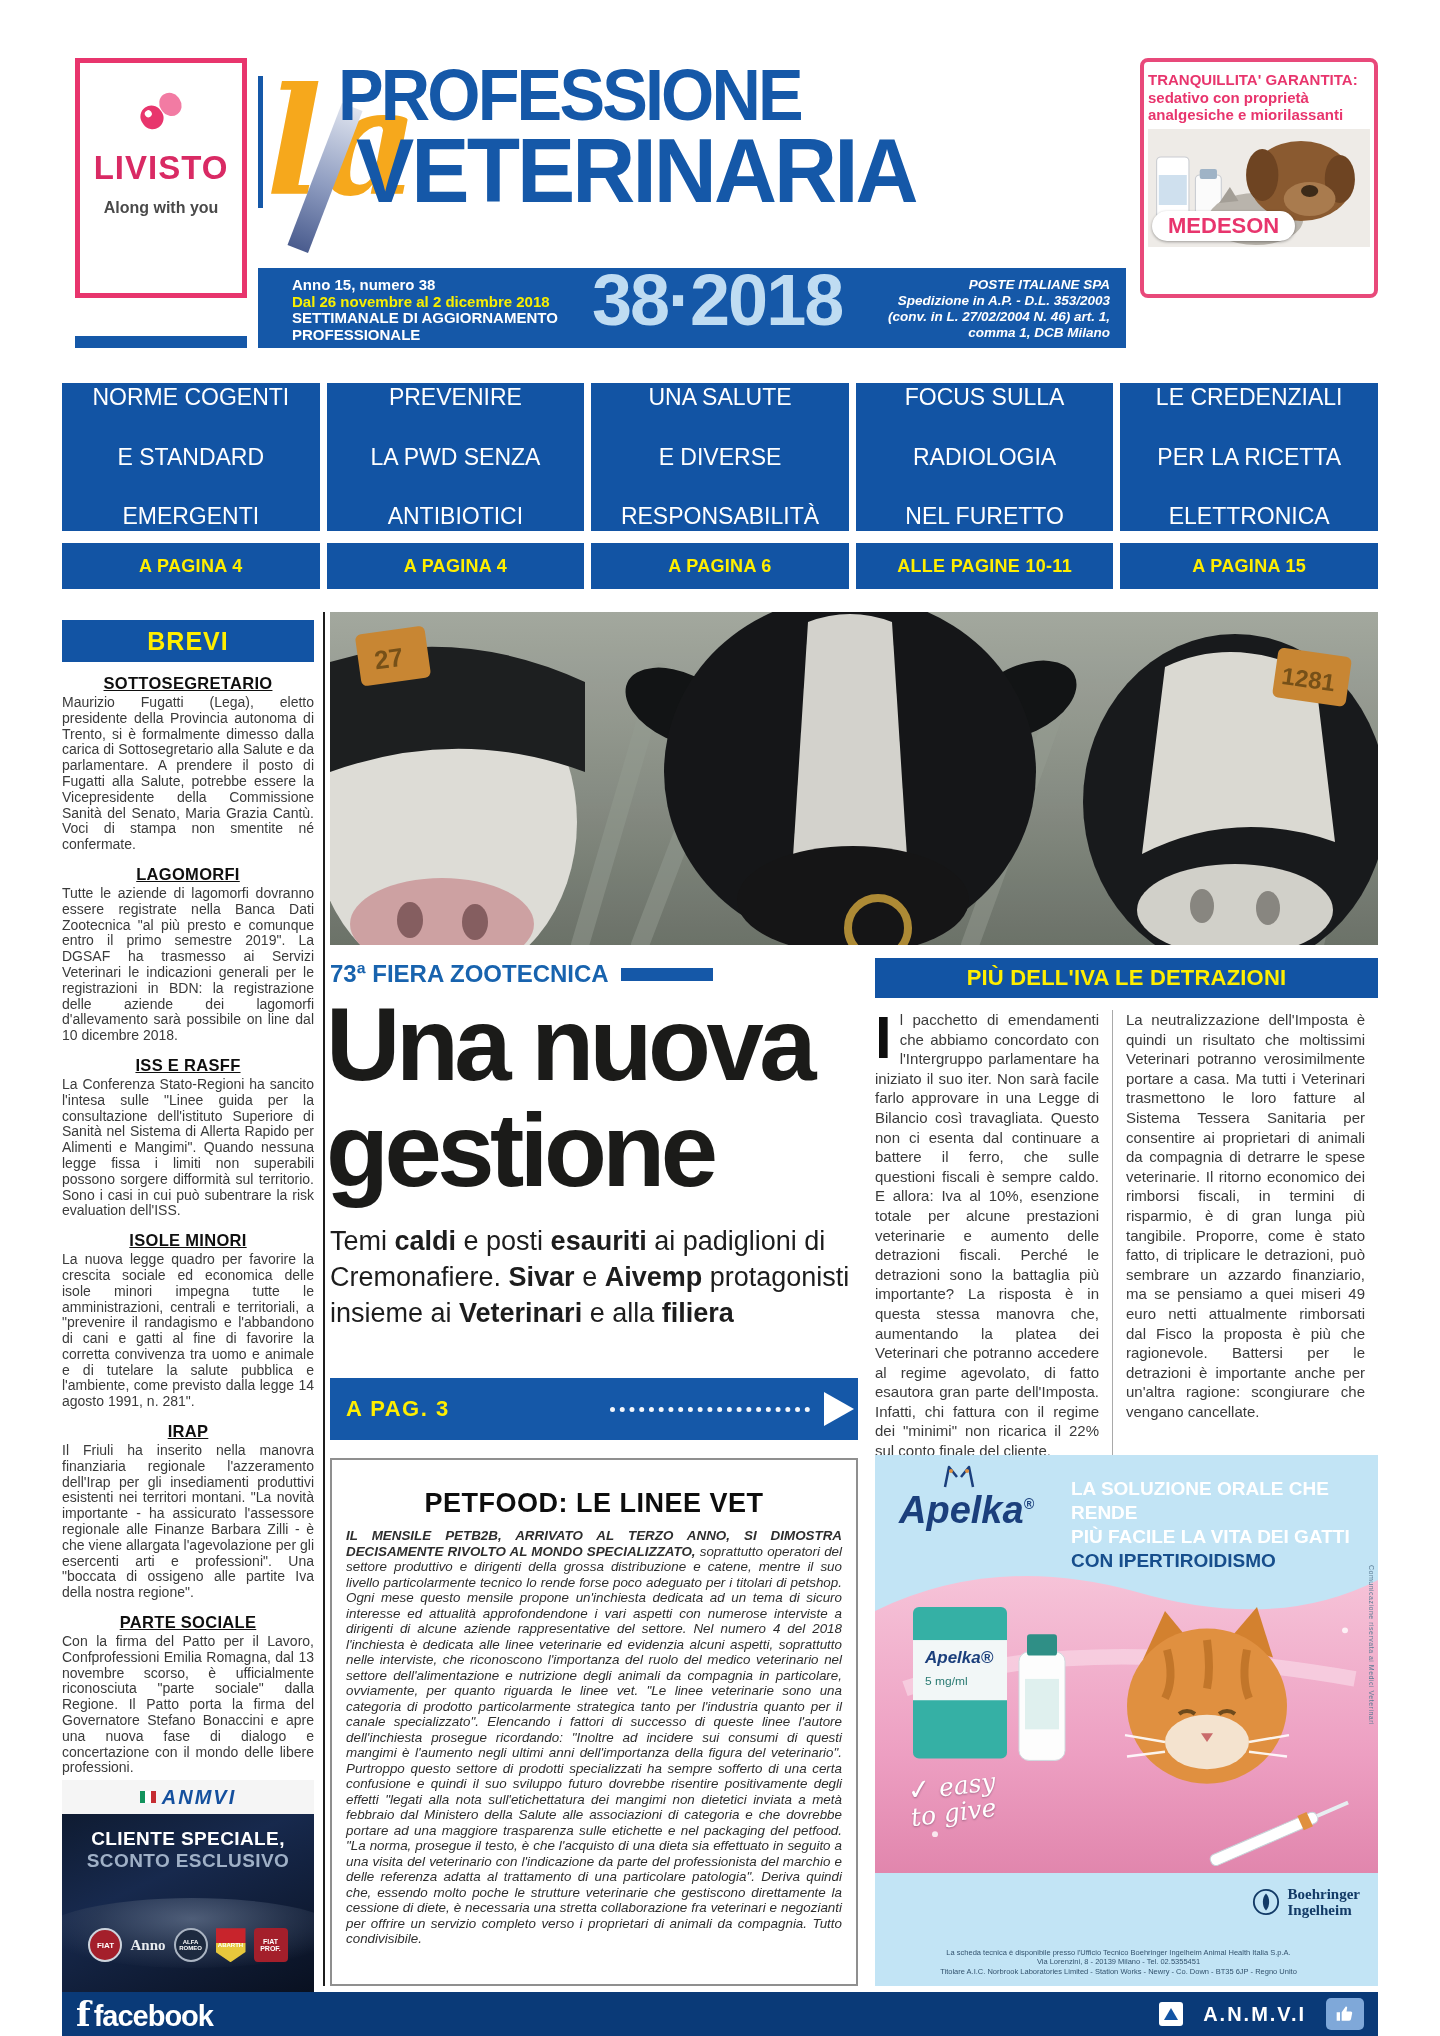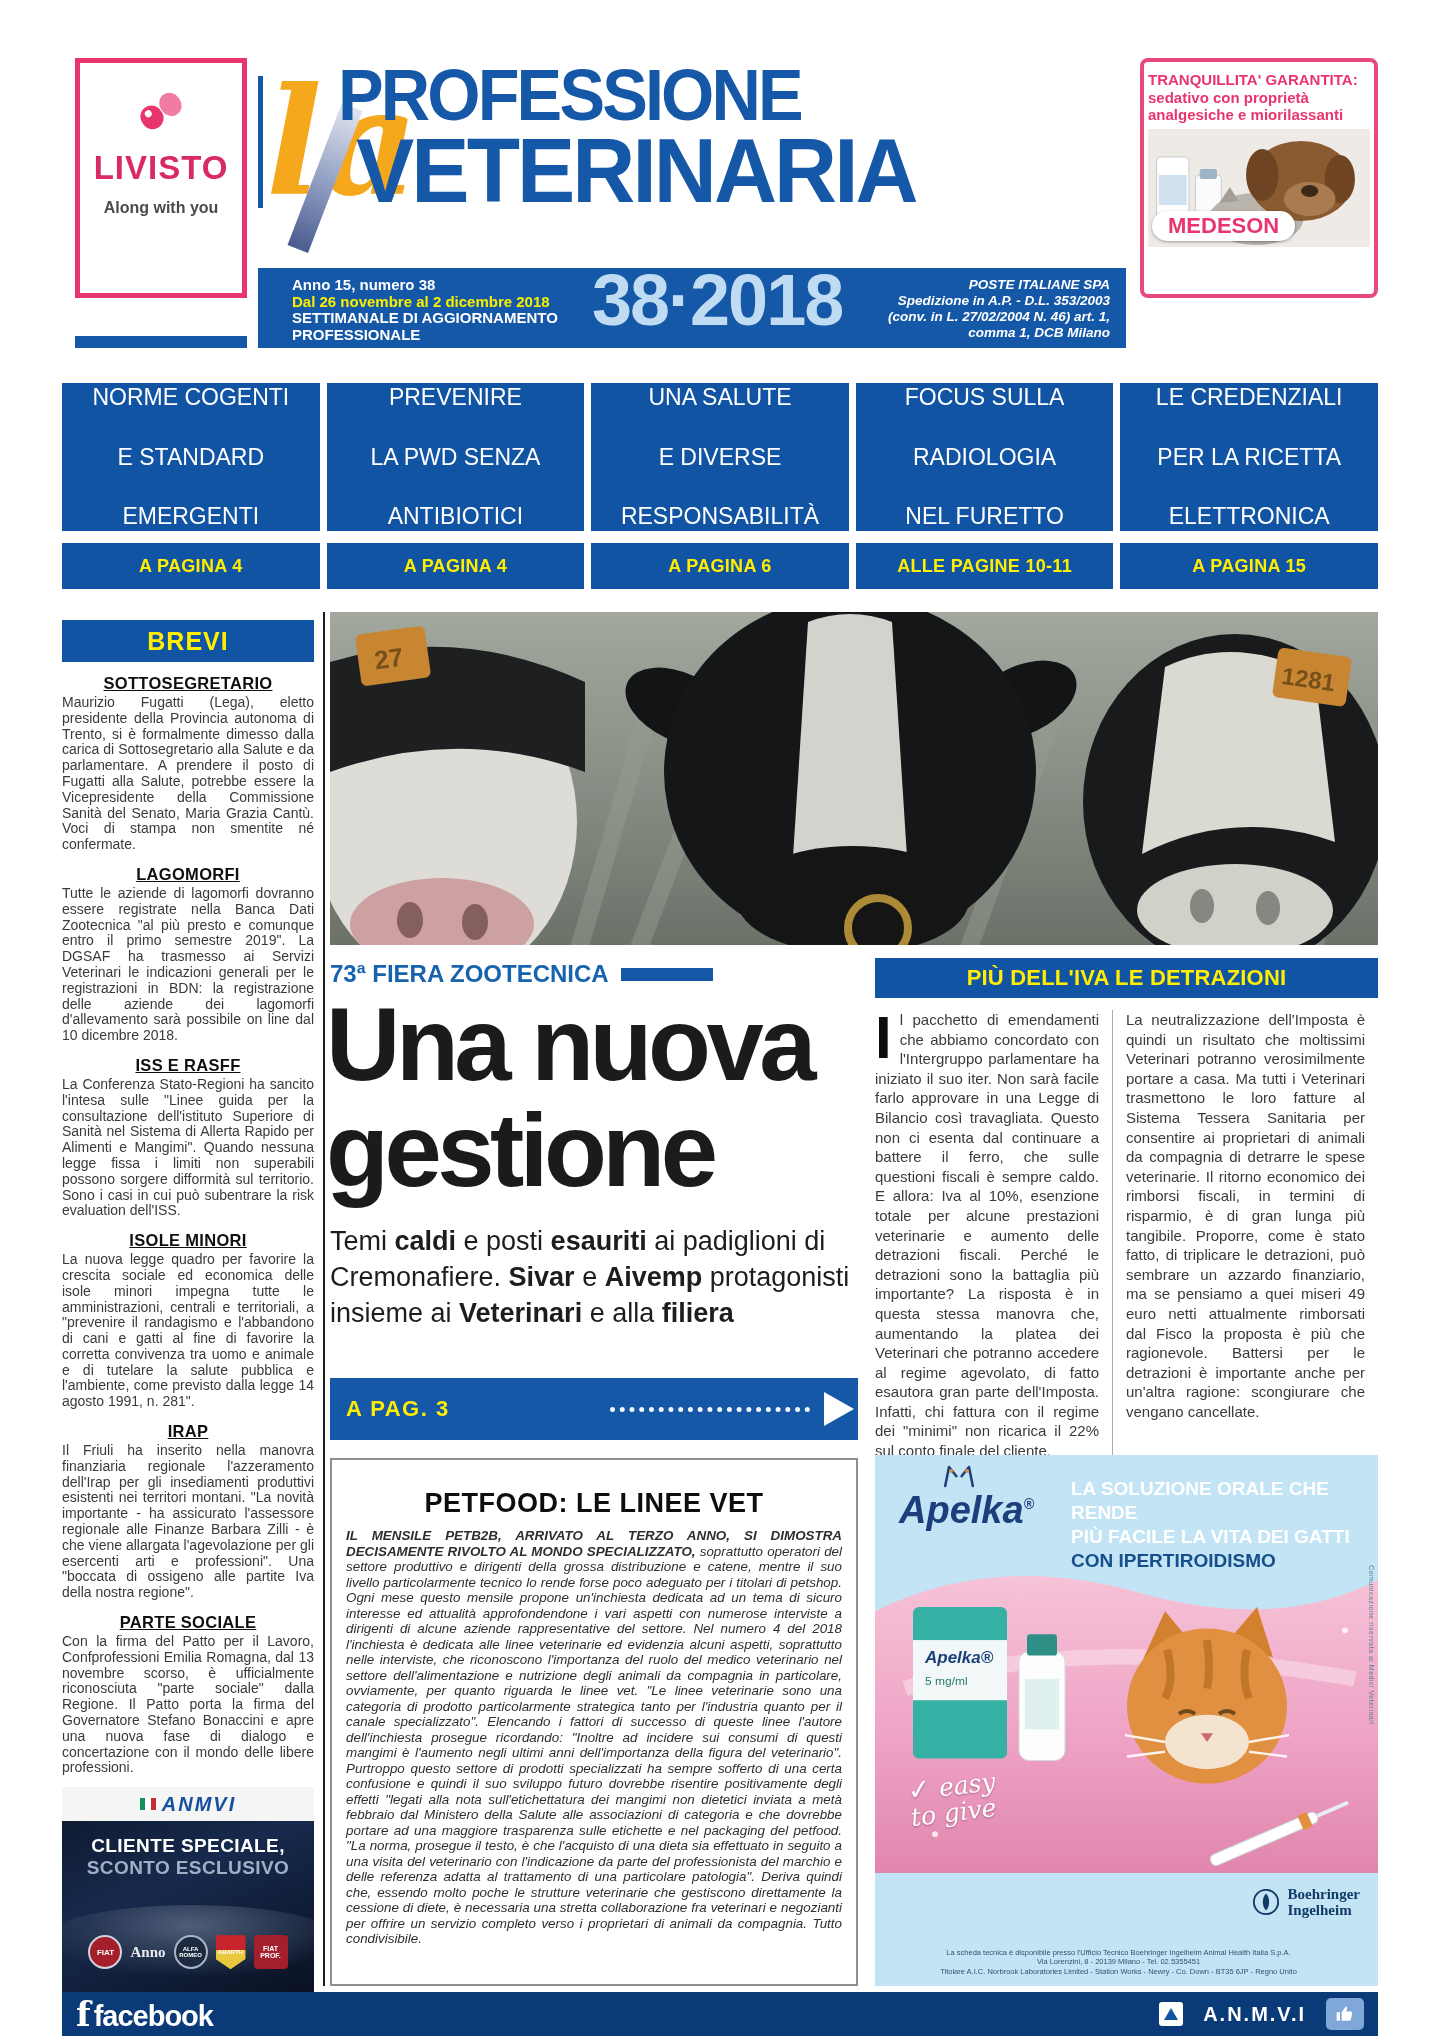--- a/index.html
+++ b/index.html
@@ -38,21 +38,21 @@
   .nav-page{height:46px;margin-top:12px;background:#1254a4;color:#ffee00;display:flex;align-items:center;justify-content:center;font-weight:700;font-size:18px;letter-spacing:.3px}
 
   
   #brevi{position:absolute;left:62px;top:620px;width:252px}
   .brevi-head{height:42px;background:#1254a4;color:#ffee00;font-size:25px;font-weight:800;display:flex;align-items:center;justify-content:center;letter-spacing:1px}
   .bsec{margin-top:12px}
   .bsec h3{text-align:center;font-size:16.5px;font-weight:800;text-decoration:underline;color:#0f0f0f;letter-spacing:.3px;margin-bottom:2px}
   .bsec p{font-size:14px;line-height:15.8px;text-align:justify;color:#3a3a3a}
 
   
-  #anmvi-ad{position:relative;margin-top:11px;height:238px;background:linear-gradient(155deg,#0c1729 0%,#17294d 40%,#070d1a 100%);overflow:hidden}
+  #anmvi-ad{position:relative;margin-top:4px;height:238px;background:linear-gradient(155deg,#0c1729 0%,#17294d 40%,#070d1a 100%);overflow:hidden}
   #anmvi-strip{height:34px;background:#f5f5f5;display:flex;align-items:center;justify-content:center;gap:6px}
   #anmvi-strip .flag{width:16px;height:12px;background:linear-gradient(90deg,#12935c 33%,#fff 33%,#fff 66%,#c62d32 66%)}
   #anmvi-strip .logo{color:#15509e;font-weight:800;font-style:italic;font-size:20px;letter-spacing:2px}
   .an-l1{margin-top:14px;text-align:center;color:#fff;font-weight:800;font-size:19px;letter-spacing:.4px}
   .an-l2{text-align:center;color:#9fb0c6;font-weight:800;font-size:19px;letter-spacing:.4px}
   #an-car{position:absolute;left:-20px;top:118px;width:300px;height:70px;background:radial-gradient(ellipse at 50% 30%,#8b9ab1 0%,#3c4a63 45%,transparent 75%);opacity:.5;border-radius:50%}
   #an-logos{position:absolute;left:0;right:0;top:148px;display:flex;justify-content:center;align-items:center;gap:8px}
   .an-badge{display:flex;align-items:center;justify-content:center;color:#fff;font-weight:700}
   .an-fiat{width:34px;height:34px;border-radius:50%;background:#a41f2b;border:2px solid #cdd4dd;font-size:8px}
   .an-jeep{height:20px;font-family:"Liberation Serif",serif;font-size:15px;font-weight:800;color:#e8ebef}

